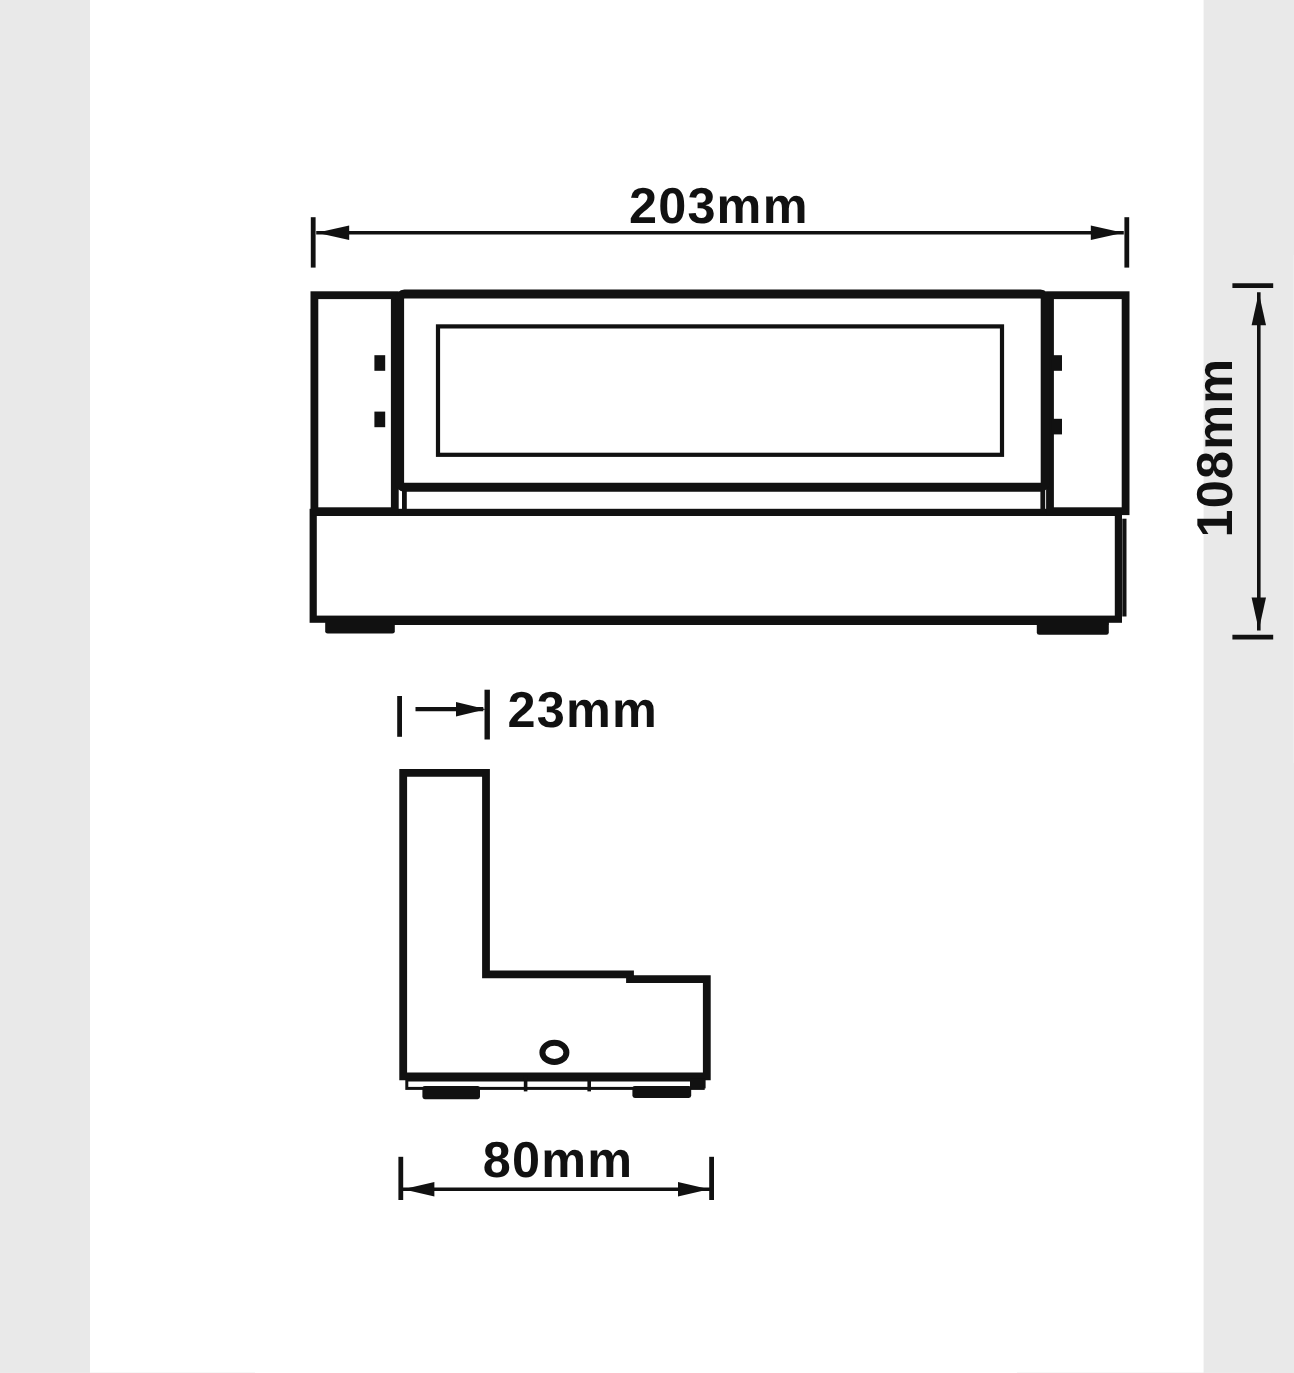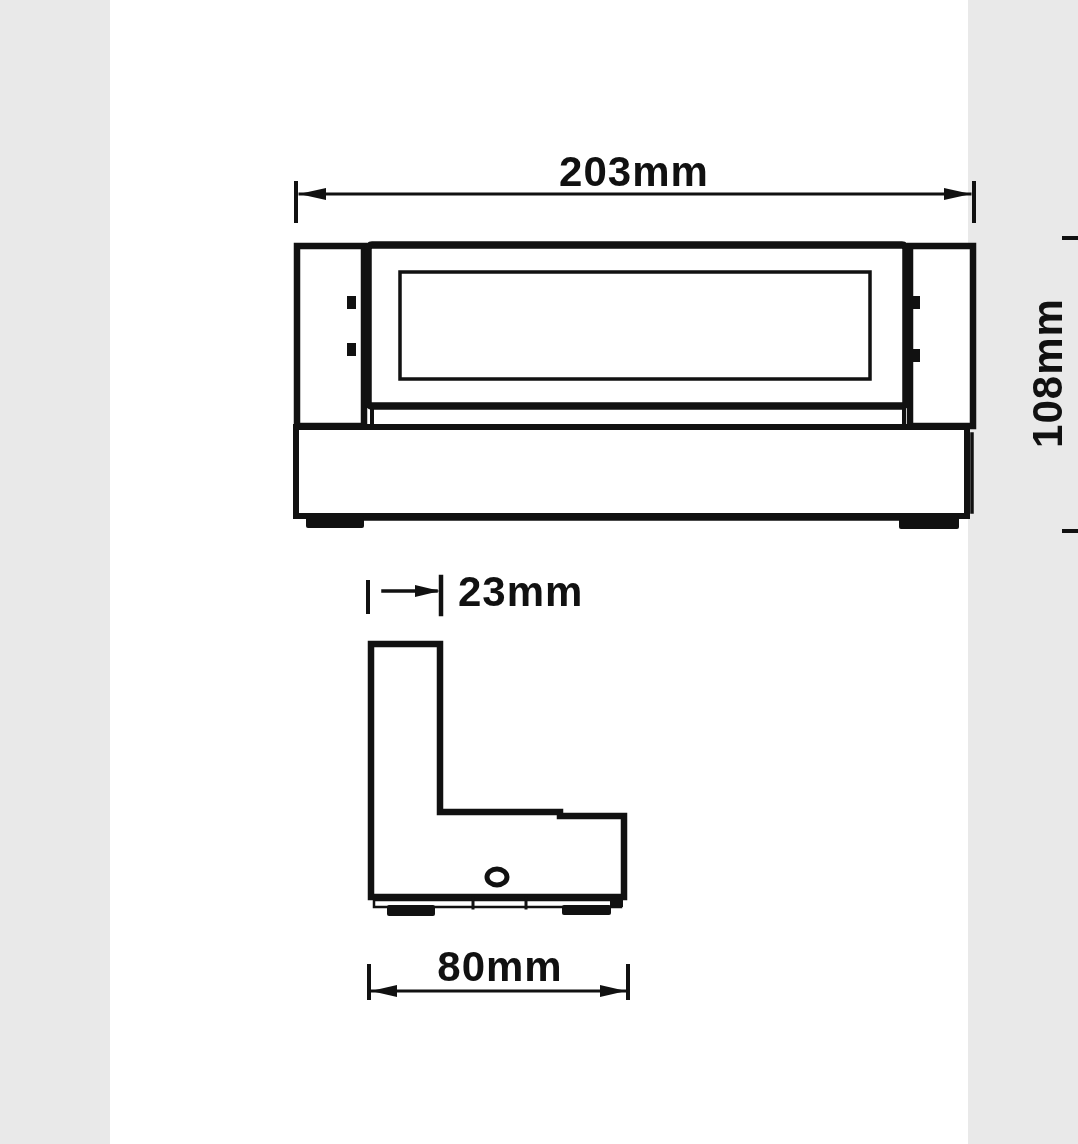--- a/index.html
+++ b/index.html
@@ -1,21 +1,21 @@
 <!DOCTYPE html>
 <html style="--line-color: #111111; --bg-color: #ffffff;"><head>
 <meta charset="utf-8">
 <style>
   :root{
     --line-color:#111111;
     --bg-color:#ffffff;
   }
   html,body{margin:0;padding:0;background:#e9e9e9;}
   .canvas{
-    width:858px;height:1144px;
+    width:928px;height:1144px;
     background:var(--bg-color);
     position:relative;
     margin:0 auto;
     font-family:"Liberation Sans", sans-serif;
   }
   svg{display:block;}
   .ln{stroke:var(--line-color);fill:none;stroke-linecap:square;}
   .shape{stroke:var(--line-color);fill:var(--bg-color);}
   .solid{fill:var(--line-color);stroke:none;}
   .dim-text{

